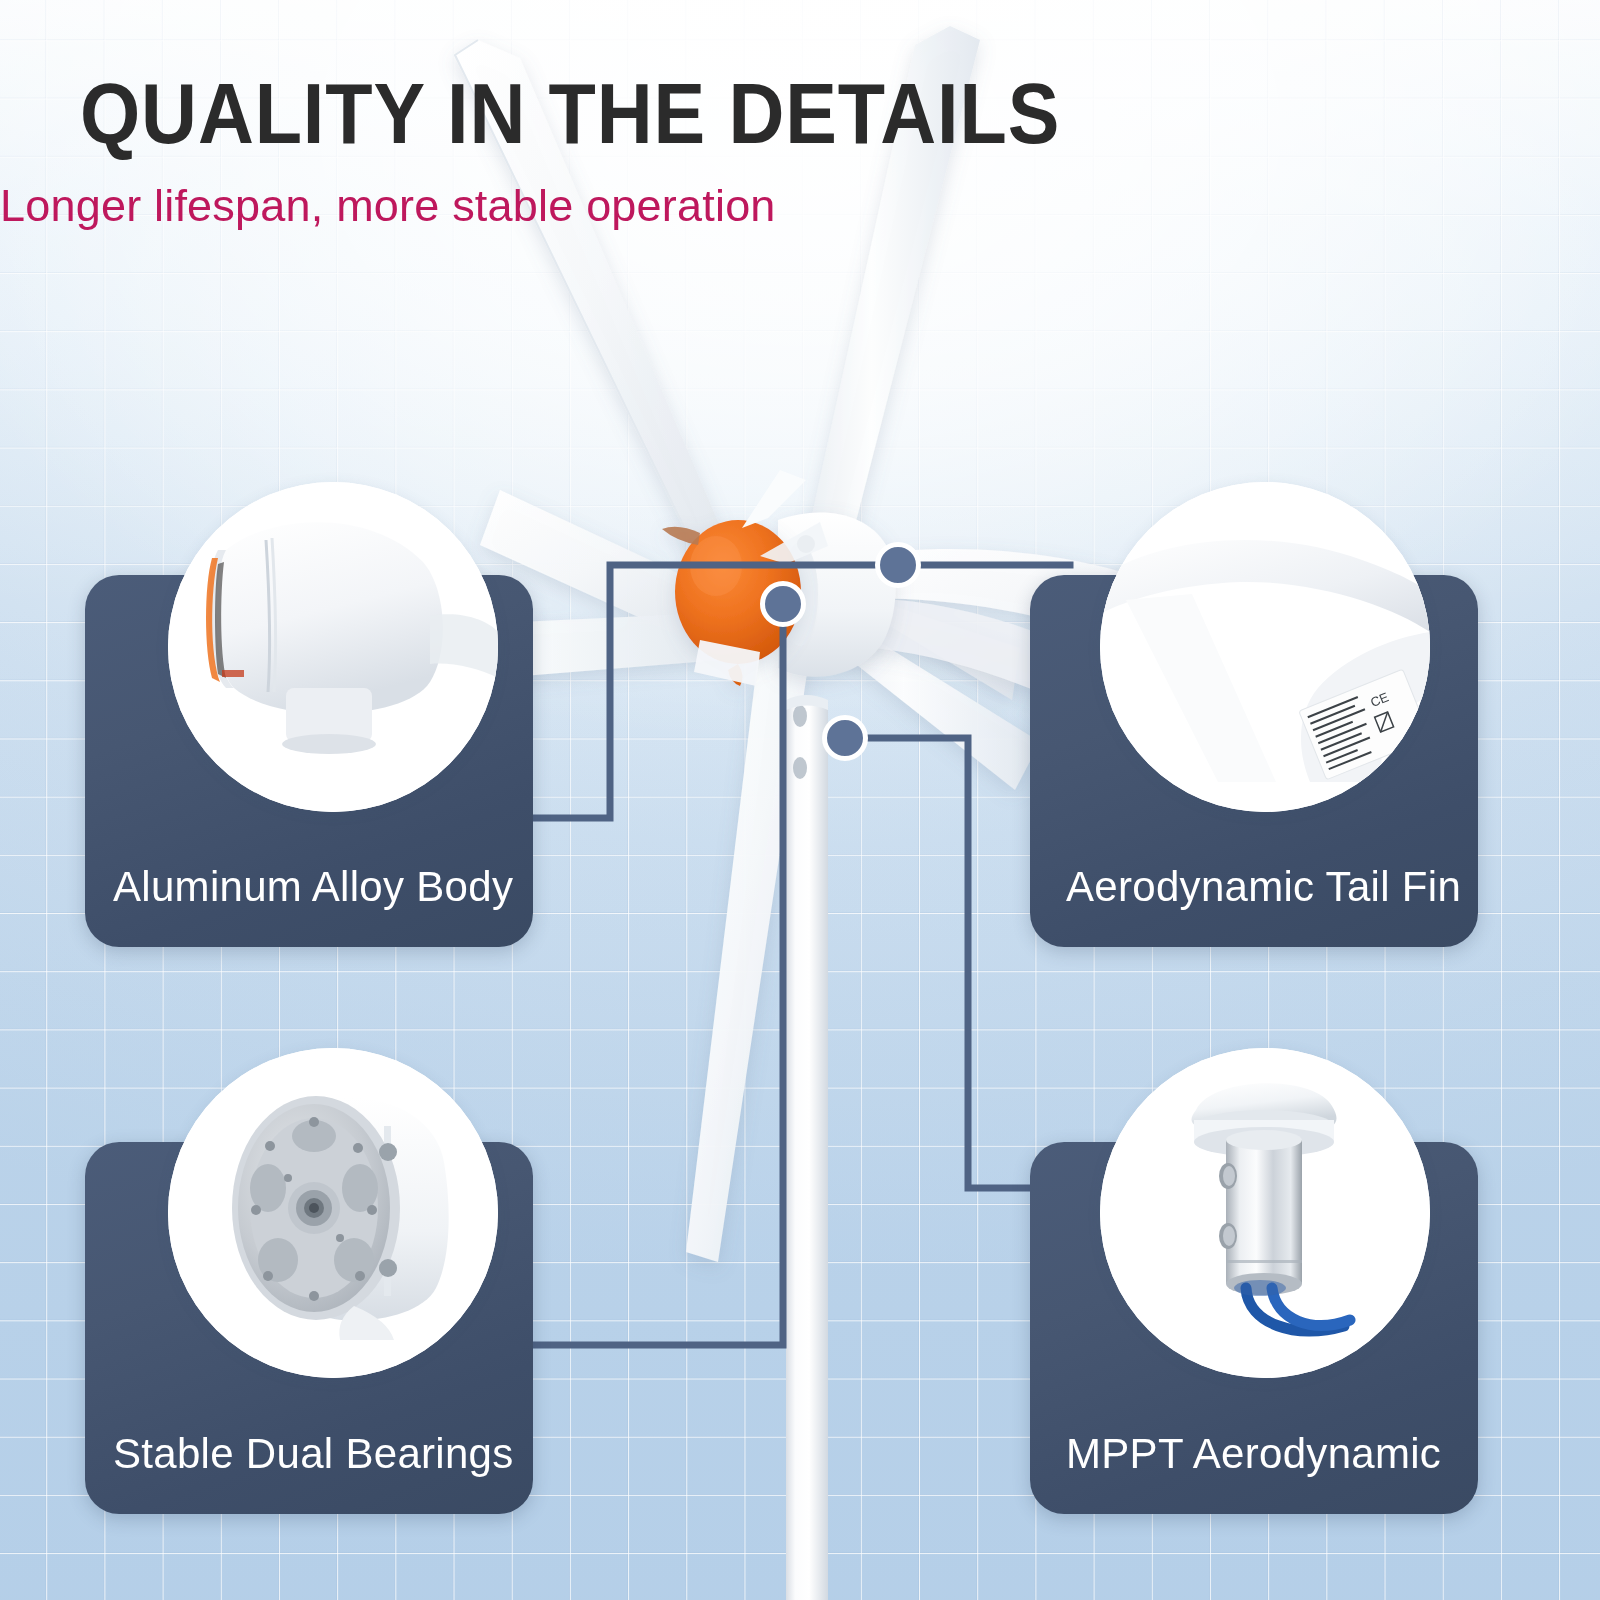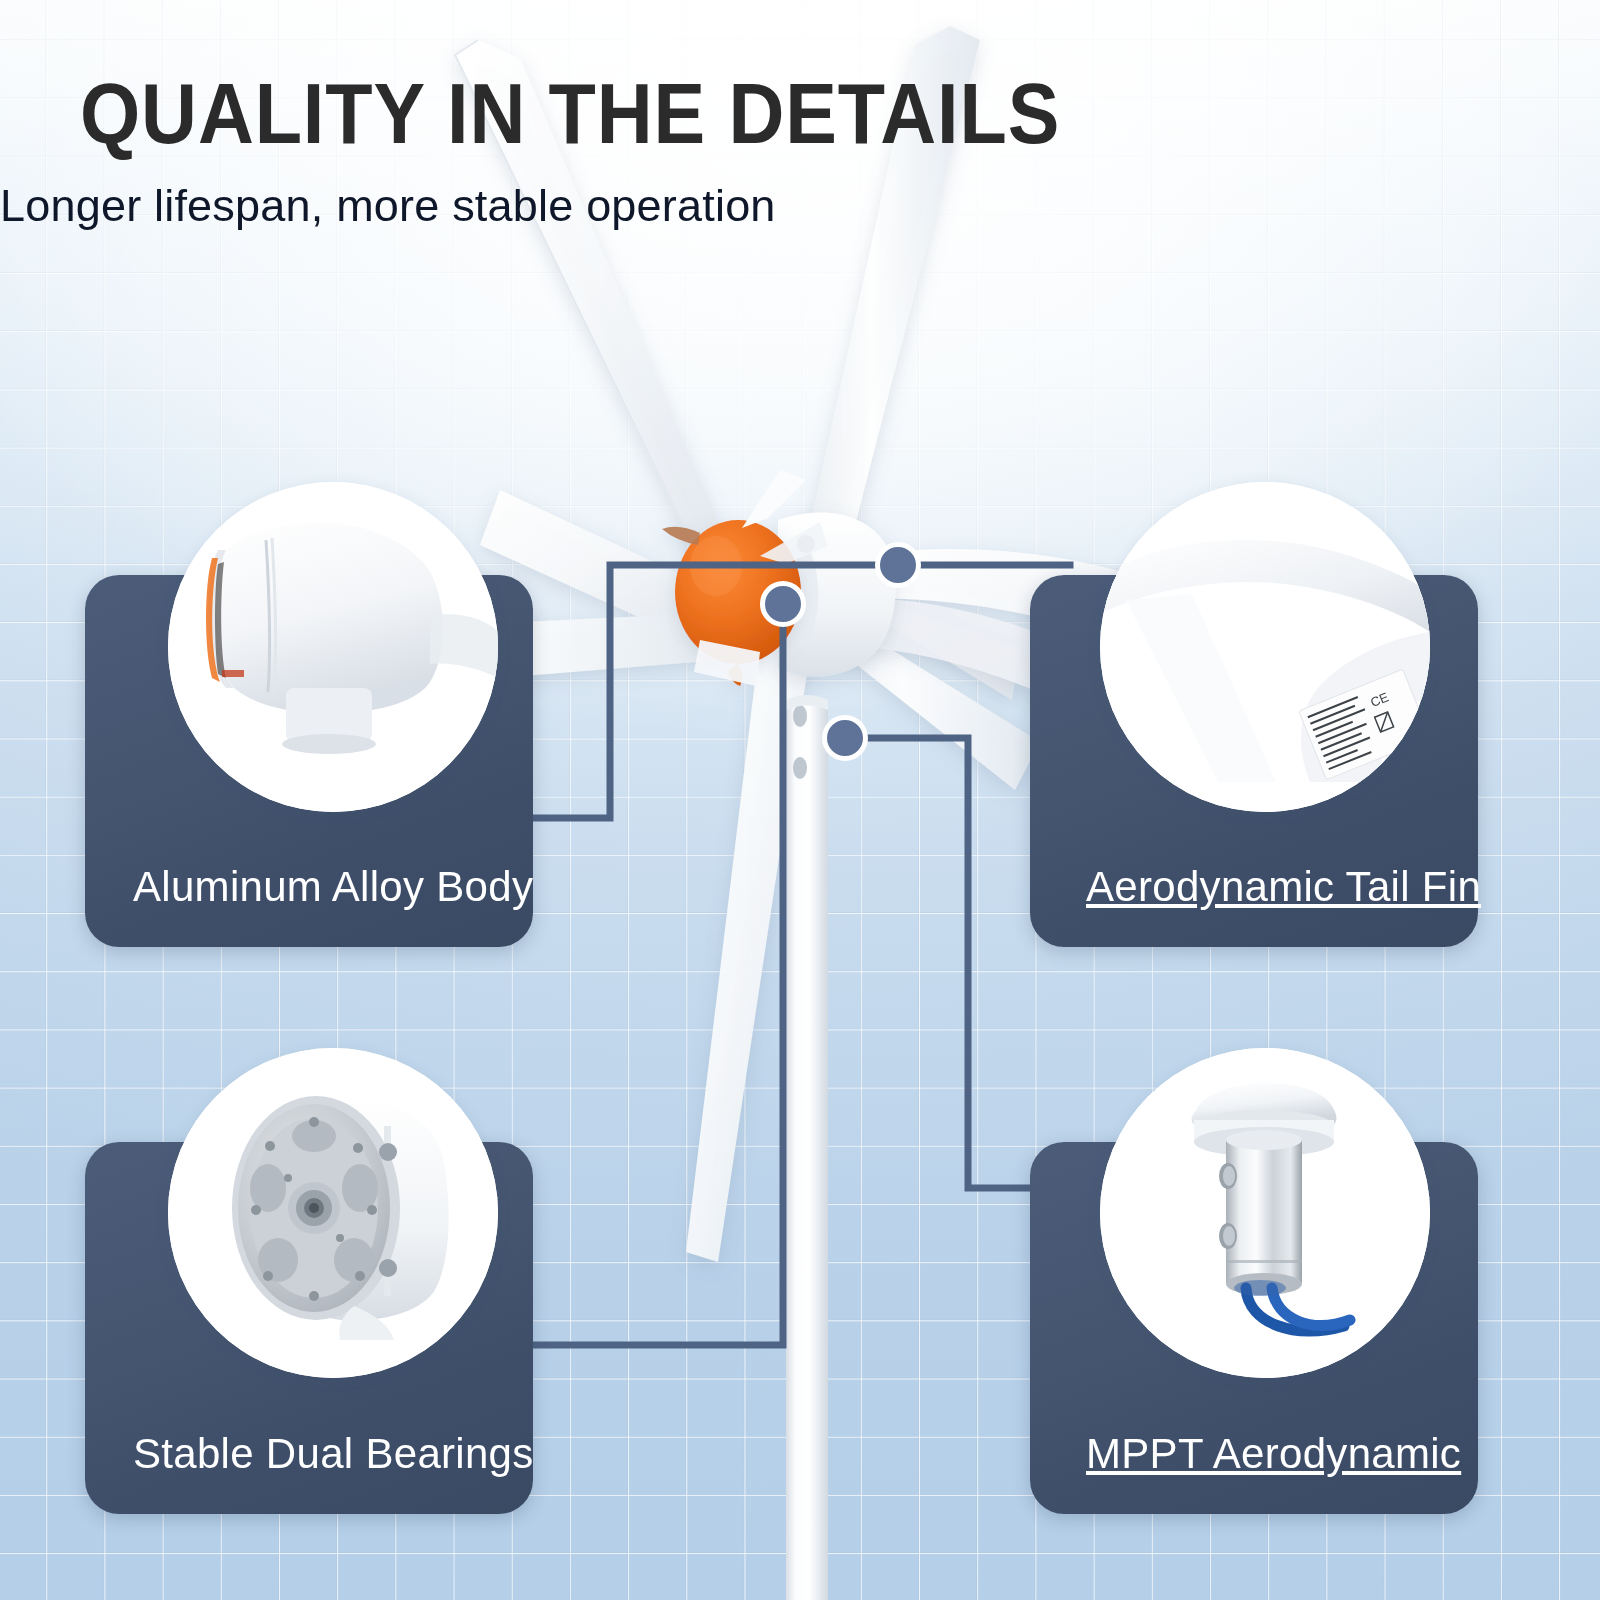--- a/index.html
+++ b/index.html
@@ -38,21 +38,21 @@
   
   .header{position:absolute;left:0;right:0;top:70px;z-index:40;}
   .title{
     font-family:"Liberation Sans Narrow","Liberation Sans",sans-serif;
     font-size:86px;font-weight:bold;letter-spacing:1px;
     color:#2b2b2b;line-height:1;
     transform:scaleX(.90);transform-origin:center;
     white-space:nowrap;
   }
   .subtitle{
-    margin-top:24px;font-size:45px;color:#0f172a;font-weight:400;
+    margin-top:24px;font-size:45px;color:#be185d;font-weight:400;
     letter-spacing:.2px;white-space:nowrap;
   }
 
   
   .turbine{position:absolute;left:0;top:0;width:1600px;height:1600px;z-index:10;}
 
   
   .connectors{position:absolute;left:0;top:0;width:1600px;height:1600px;z-index:22;}
 
   
@@ -61,22 +61,22 @@
     border-radius:34px;
     background:linear-gradient(160deg,#4b5c79 0%,#475772 34%,#3e4e69 72%,#3a4a63 100%);
     box-shadow:0 5px 18px rgba(42,60,86,.22);
   }
   .card-label{
     position:absolute;left:0;right:0;bottom:0;height:120px;
     display:flex;align-items:center;
     color:#ffffff;font-size:42px;letter-spacing:.3px;
     white-space:nowrap;
   }
-  .card.left .card-label{justify-content:flex-start;padding-left:48px;}
-  .card.right .card-label{justify-content:flex-start;padding-left:56px;text-decoration:underline;}
+  .card.left .card-label{justify-content:flex-start;padding-left:28px;}
+  .card.right .card-label{justify-content:flex-start;padding-left:36px;}
 
   .photo{
     position:absolute;border-radius:50%;
     background:#ffffff;overflow:hidden;
     box-shadow:0 2px 14px rgba(60,86,120,.10);
     z-index:30;
   }
   .photo svg{display:block;width:100%;height:100%;}
 
   .node{

